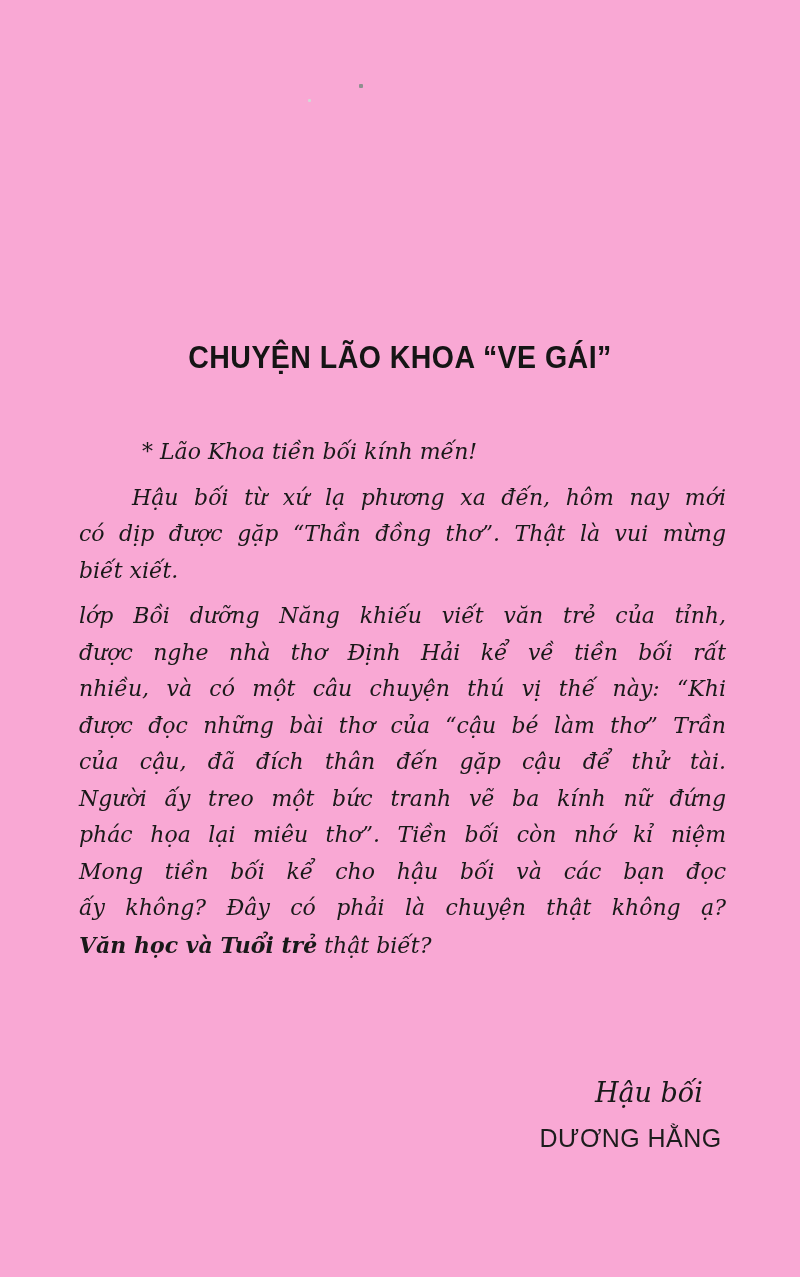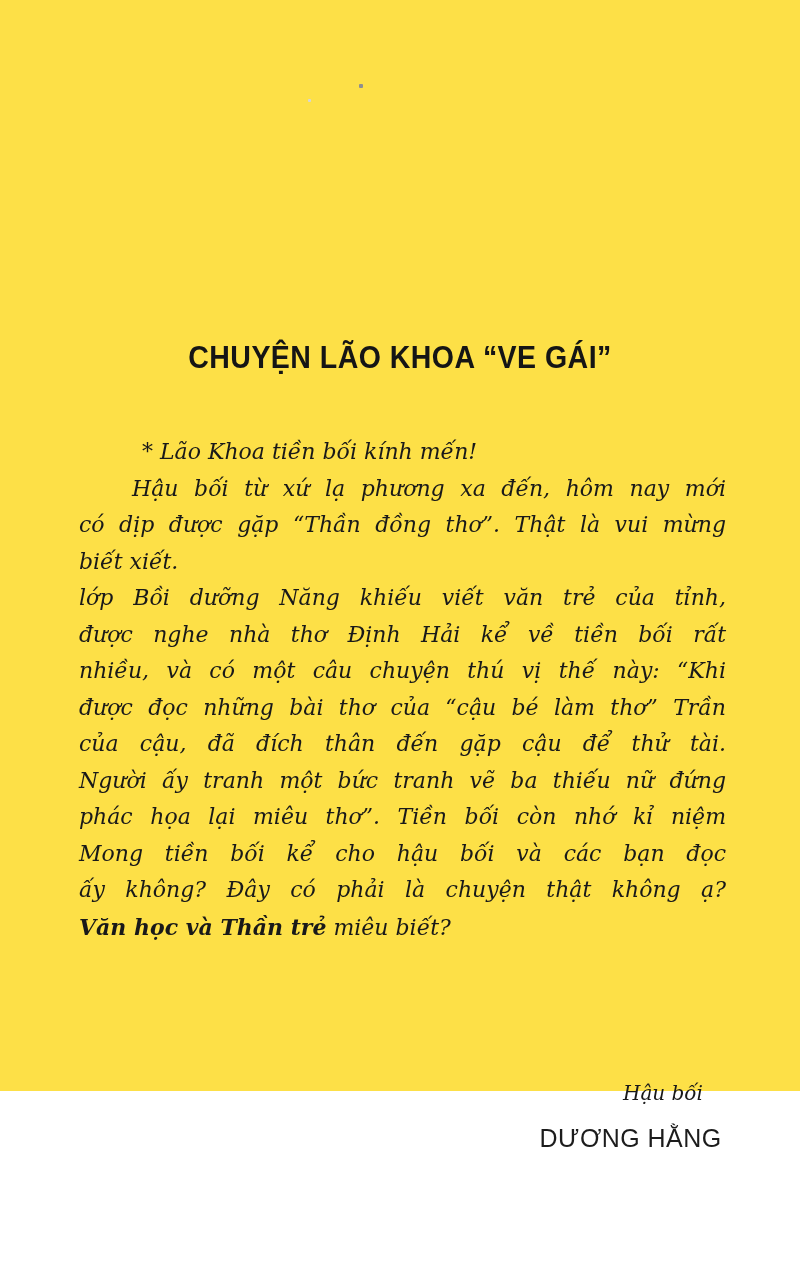--- a/index.html
+++ b/index.html
@@ -4,22 +4,22 @@
 <style>
   html, body { margin: 0; padding: 0; }
   body {
     width: 800px; height: 1277px;
     background: #ffffff;
     font-family: "DejaVu Serif", serif;
     overflow: hidden;
   }
   .page {
     position: relative;
-    width: 800px; height: 1091px;
-    background: #fde047;
+    width: 800px; height: 1277px;
+    background: #f9a8d4;
     color: #1a1a1a;
   }
 
   
   .title {
     position: absolute;
     top: 336px; left: 0; width: 800px;
     text-align: center;
     font-family: "Liberation Sans", sans-serif;
     font-weight: bold;
@@ -35,40 +35,40 @@
   
   .bodytext {
     position: absolute;
     top: 434px; left: 79px; width: 647px;
     font-family: "DejaVu Serif", serif;
     font-style: italic;
     font-size: 22px;
     color: #191919;
   }
   .para { margin: 0; }
-  .para + .para { }
+  .para + .para { margin-top: 9px; }
   .line {
     line-height: 36.5px;
     text-align: left;
   }
   .line.j {
     text-align: justify;
     text-align-last: justify;
   }
   .line.ind  { text-indent: 53px; }
   .line.ind1 { text-indent: 63px; }
   .bold-run  { font-weight: bold; }
 
   
   .sig-role {
     position: absolute;
     top: 1075px; right: 97px;
     font-family: "DejaVu Serif", serif;
     font-style: italic;
-    font-size: 20px;
+    font-size: 27px;
     line-height: 36px;
     color: #191919;
     white-space: nowrap;
   }
   .sig-name {
     position: absolute;
     top: 1122px; right: 78px;
     font-family: "Liberation Sans", sans-serif;
     font-size: 26px;
     line-height: 33px;
@@ -105,25 +105,25 @@
       <div class="line j">có dịp được gặp “Thần đồng thơ”. Thật là vui mừng</div>
       <div class="line">biết xiết.</div>
     </div>
 
     <div class="para">
       <div class="line j">lớp Bồi dưỡng Năng khiếu viết văn trẻ của tỉnh,</div>
       <div class="line j">được nghe nhà thơ Định Hải kể về tiền bối rất</div>
       <div class="line j">nhiều, và có một câu chuyện thú vị thế này: “Khi</div>
       <div class="line j">được đọc những bài thơ của “cậu bé làm thơ” Trần</div>
       <div class="line j">của cậu, đã đích thân đến gặp cậu để thử tài.</div>
-      <div class="line j">Người ấy tranh một bức tranh vẽ ba thiếu nữ đứng</div>
+      <div class="line j">Người ấy treo một bức tranh vẽ ba kính nữ đứng</div>
       <div class="line j">phác họa lại miêu thơ”. Tiền bối còn nhớ kỉ niệm</div>
       <div class="line j">Mong tiền bối kể cho hậu bối và các bạn đọc</div>
       <div class="line j">ấy không? Đây có phải là chuyện thật không ạ?</div>
-      <div class="line"><span class="bold-run">Văn học và Thần trẻ</span><span> miêu biết?</span></div>
+      <div class="line"><span class="bold-run">Văn học và Tuổi trẻ</span><span> thật biết?</span></div>
     </div>
 
   </div>
 
   <div class="sig-role">Hậu bối</div>
   <div class="sig-name">DƯƠNG HẰNG</div>
 
 </div>
 
 </body></html>

